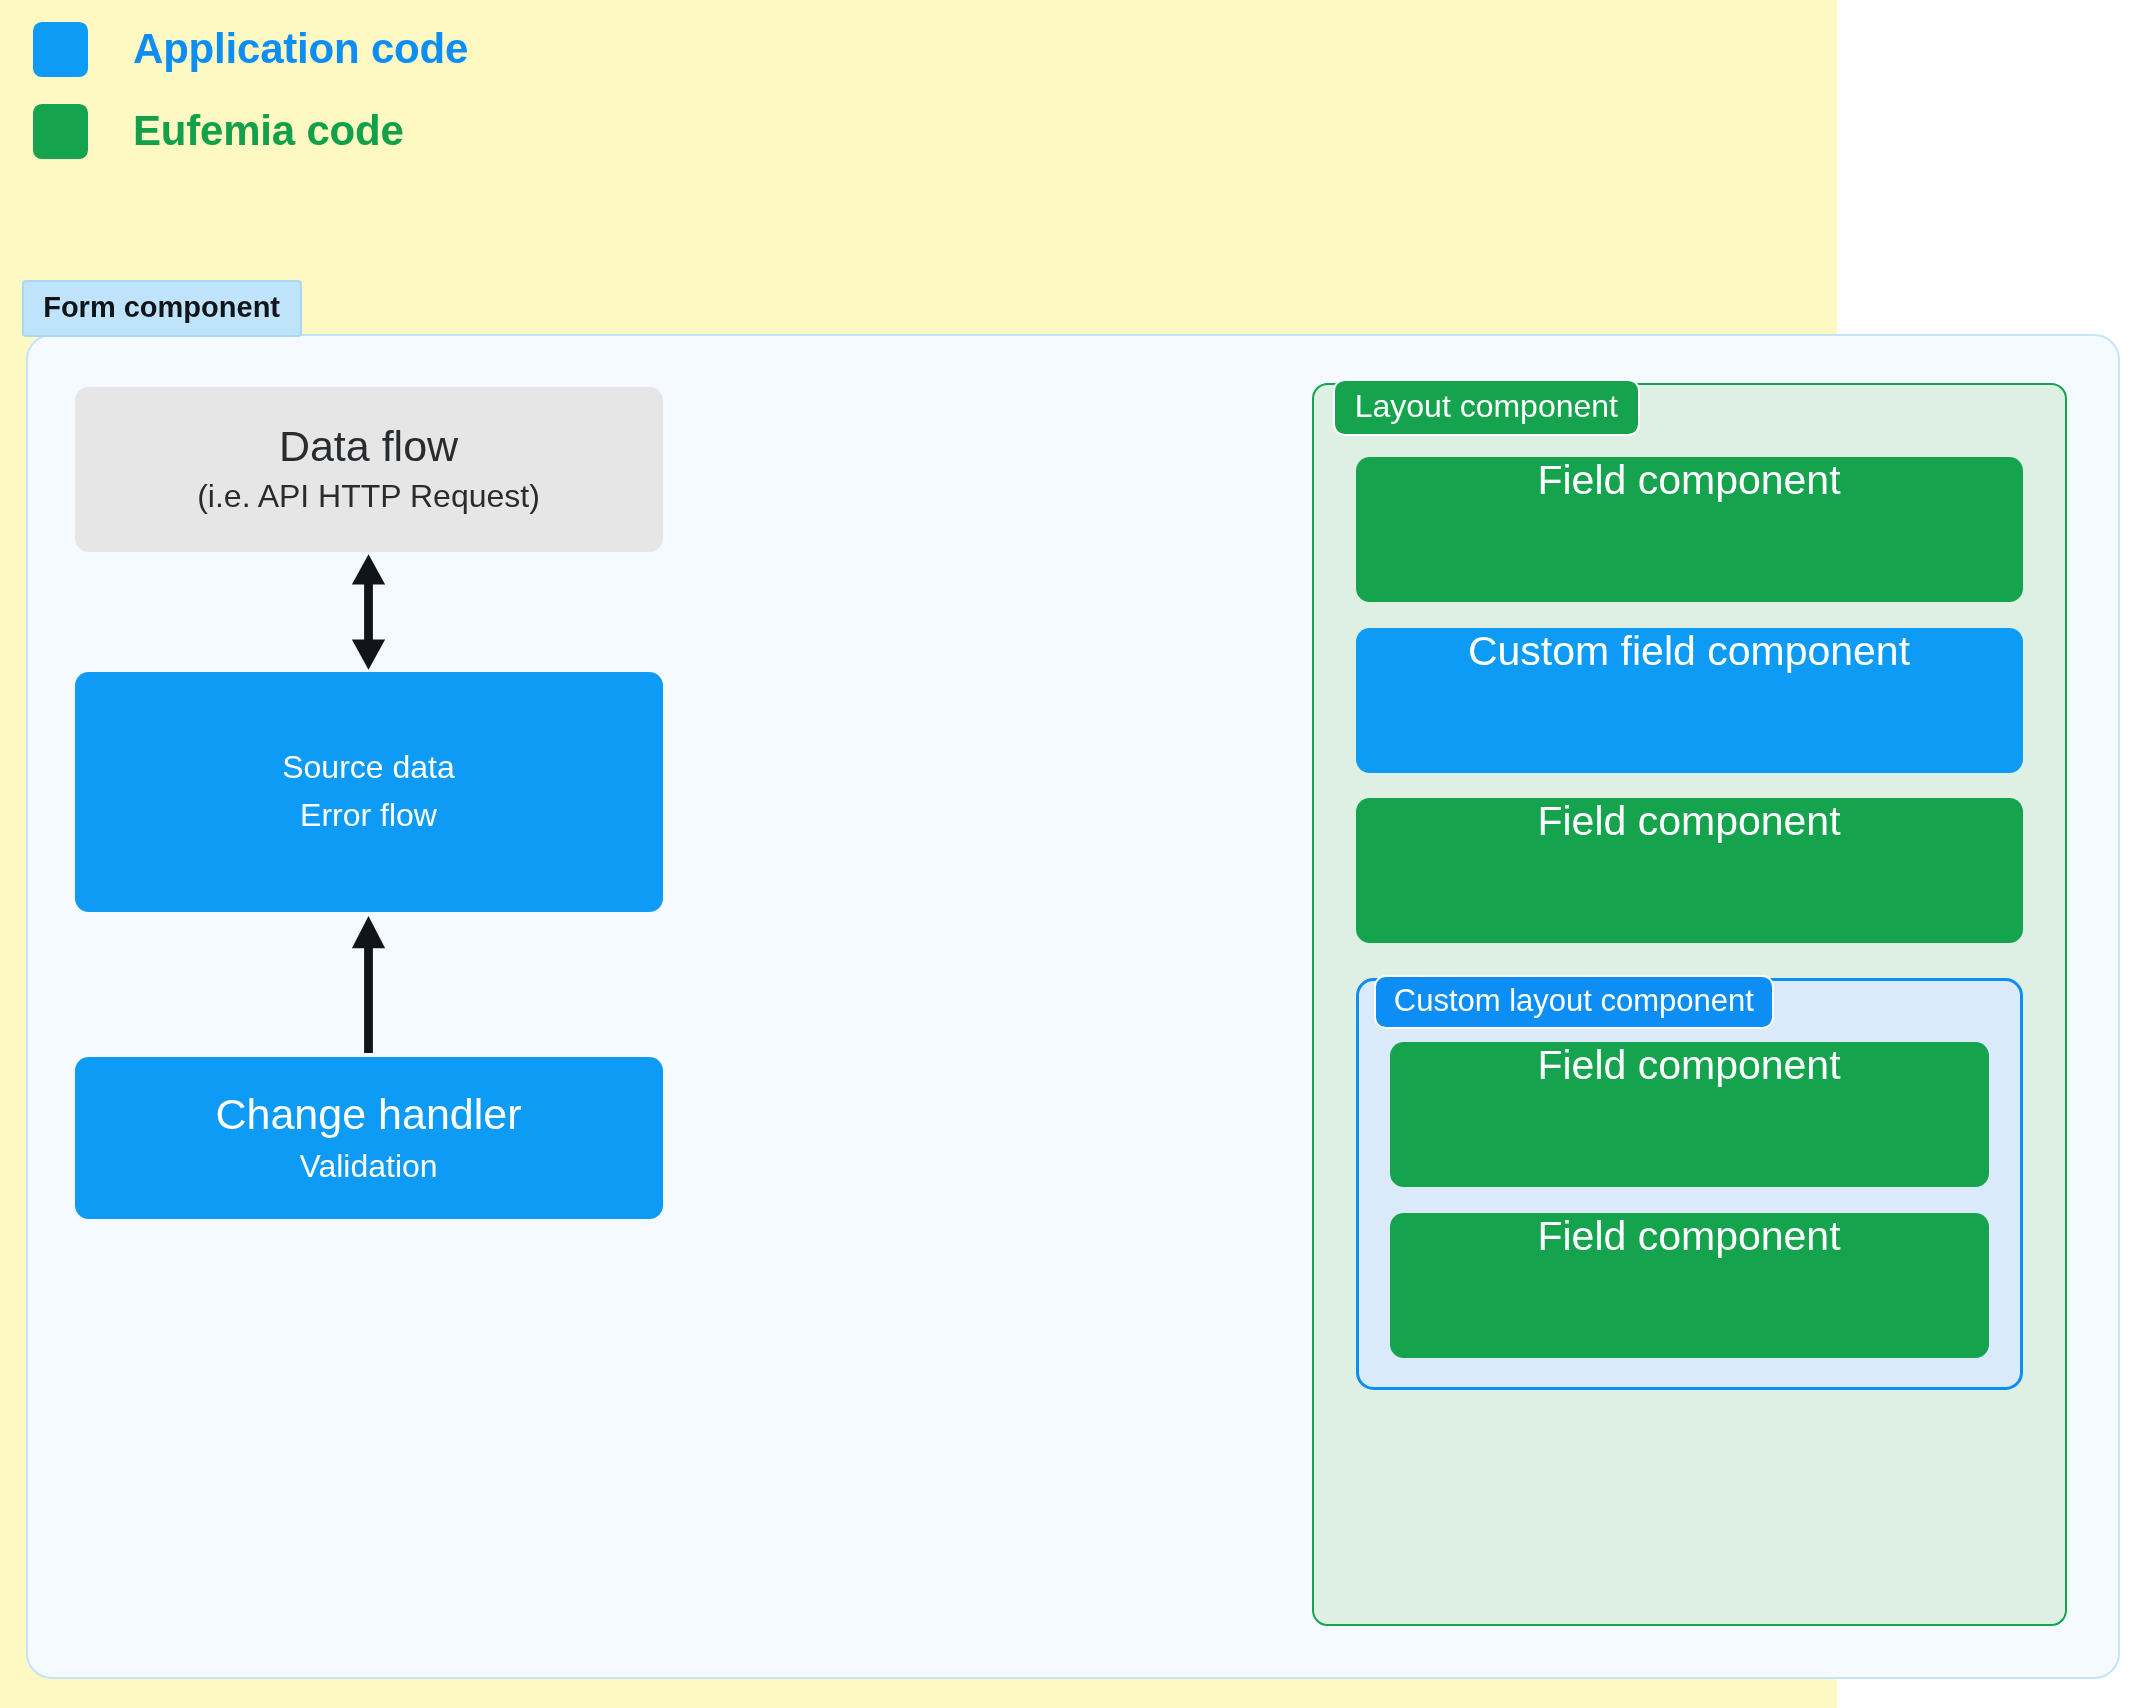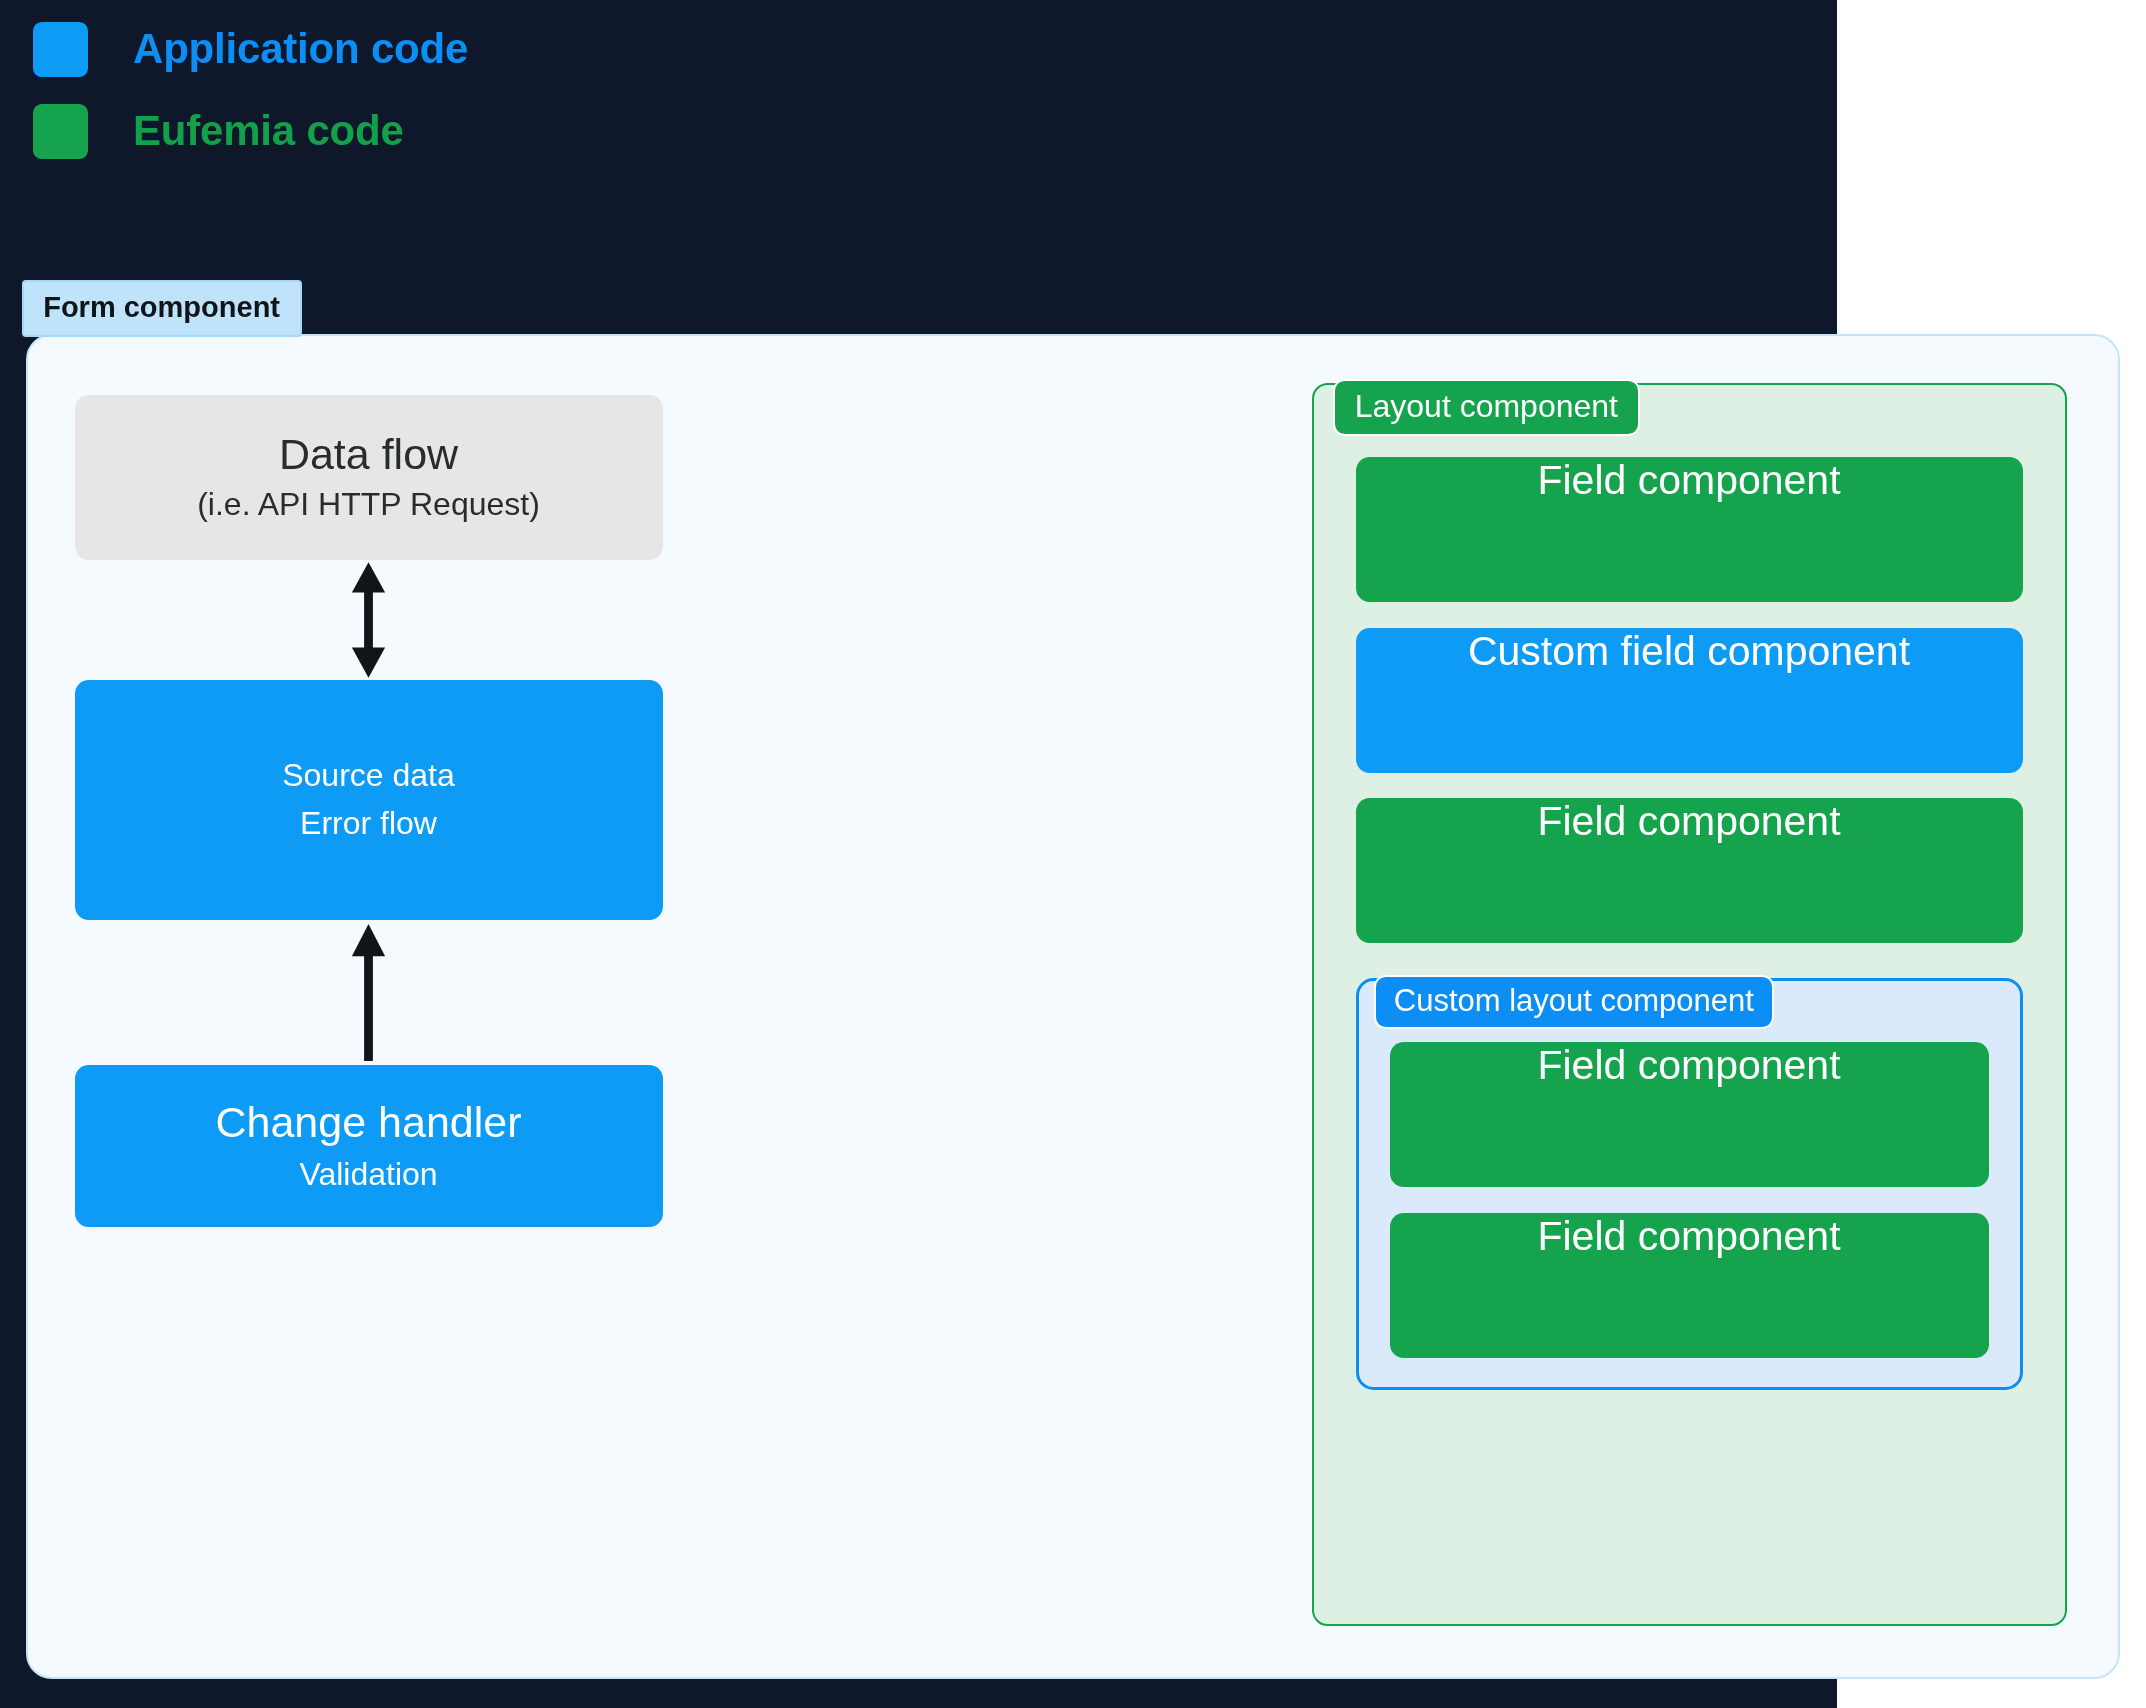--- a/index.html
+++ b/index.html
@@ -7,21 +7,21 @@
     width: 2147px;
     height: 1708px;
     background: #ffffff;
     font-family: "Liberation Sans", sans-serif;
     overflow: hidden;
   }
   #canvas {
     position: relative;
     width: 1837px;
     height: 1708px;
-    background: #0f172a;
+    background: #fef9c3;
   }
 
   
   #legend {
     position: absolute;
     left: 33px;
     top: 21.6px;
     display: flex;
     flex-direction: column;
     gap: 27.4px;
@@ -95,21 +95,20 @@
     font-weight: 400;
     line-height: 1.30;
   }
 
   #box-dataflow {
     width: 588px;
     height: 165px;
     background: #e6e6e6;
     color: #292c2f;
     gap: 3.9px;
-    margin-top: 8px;
   }
   #box-appstate {
     width: 588px;
     height: 240px;
     background: #0d9bf5;
     color: #ffffff;
     gap: 5.9px;
   }
   #box-changehandler {
     width: 588px;

